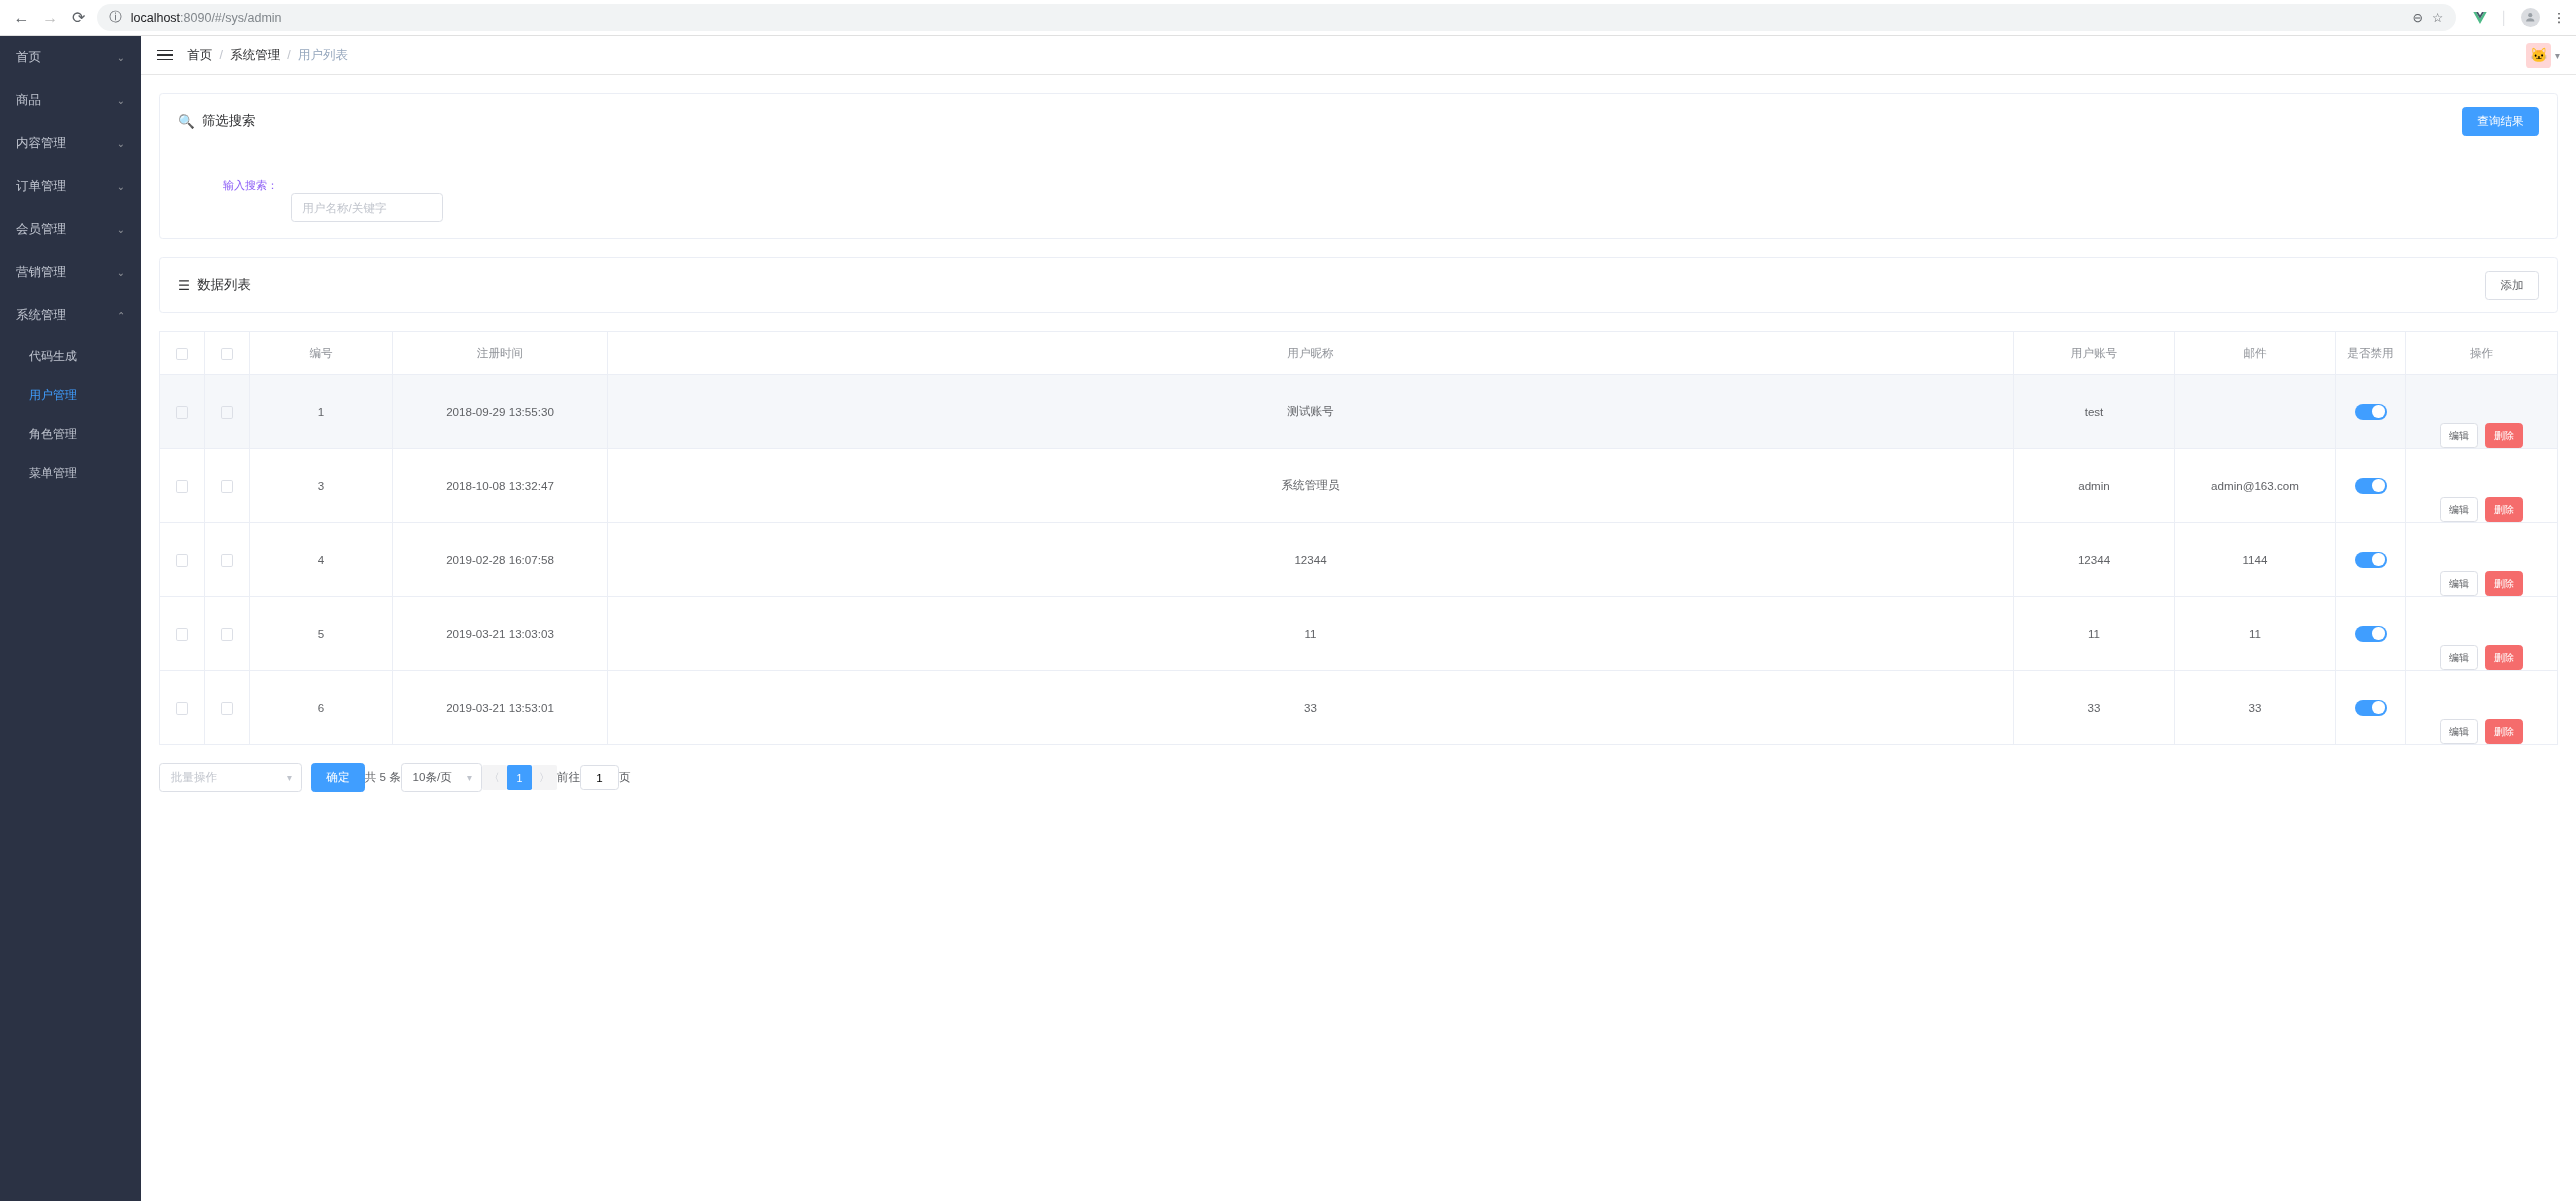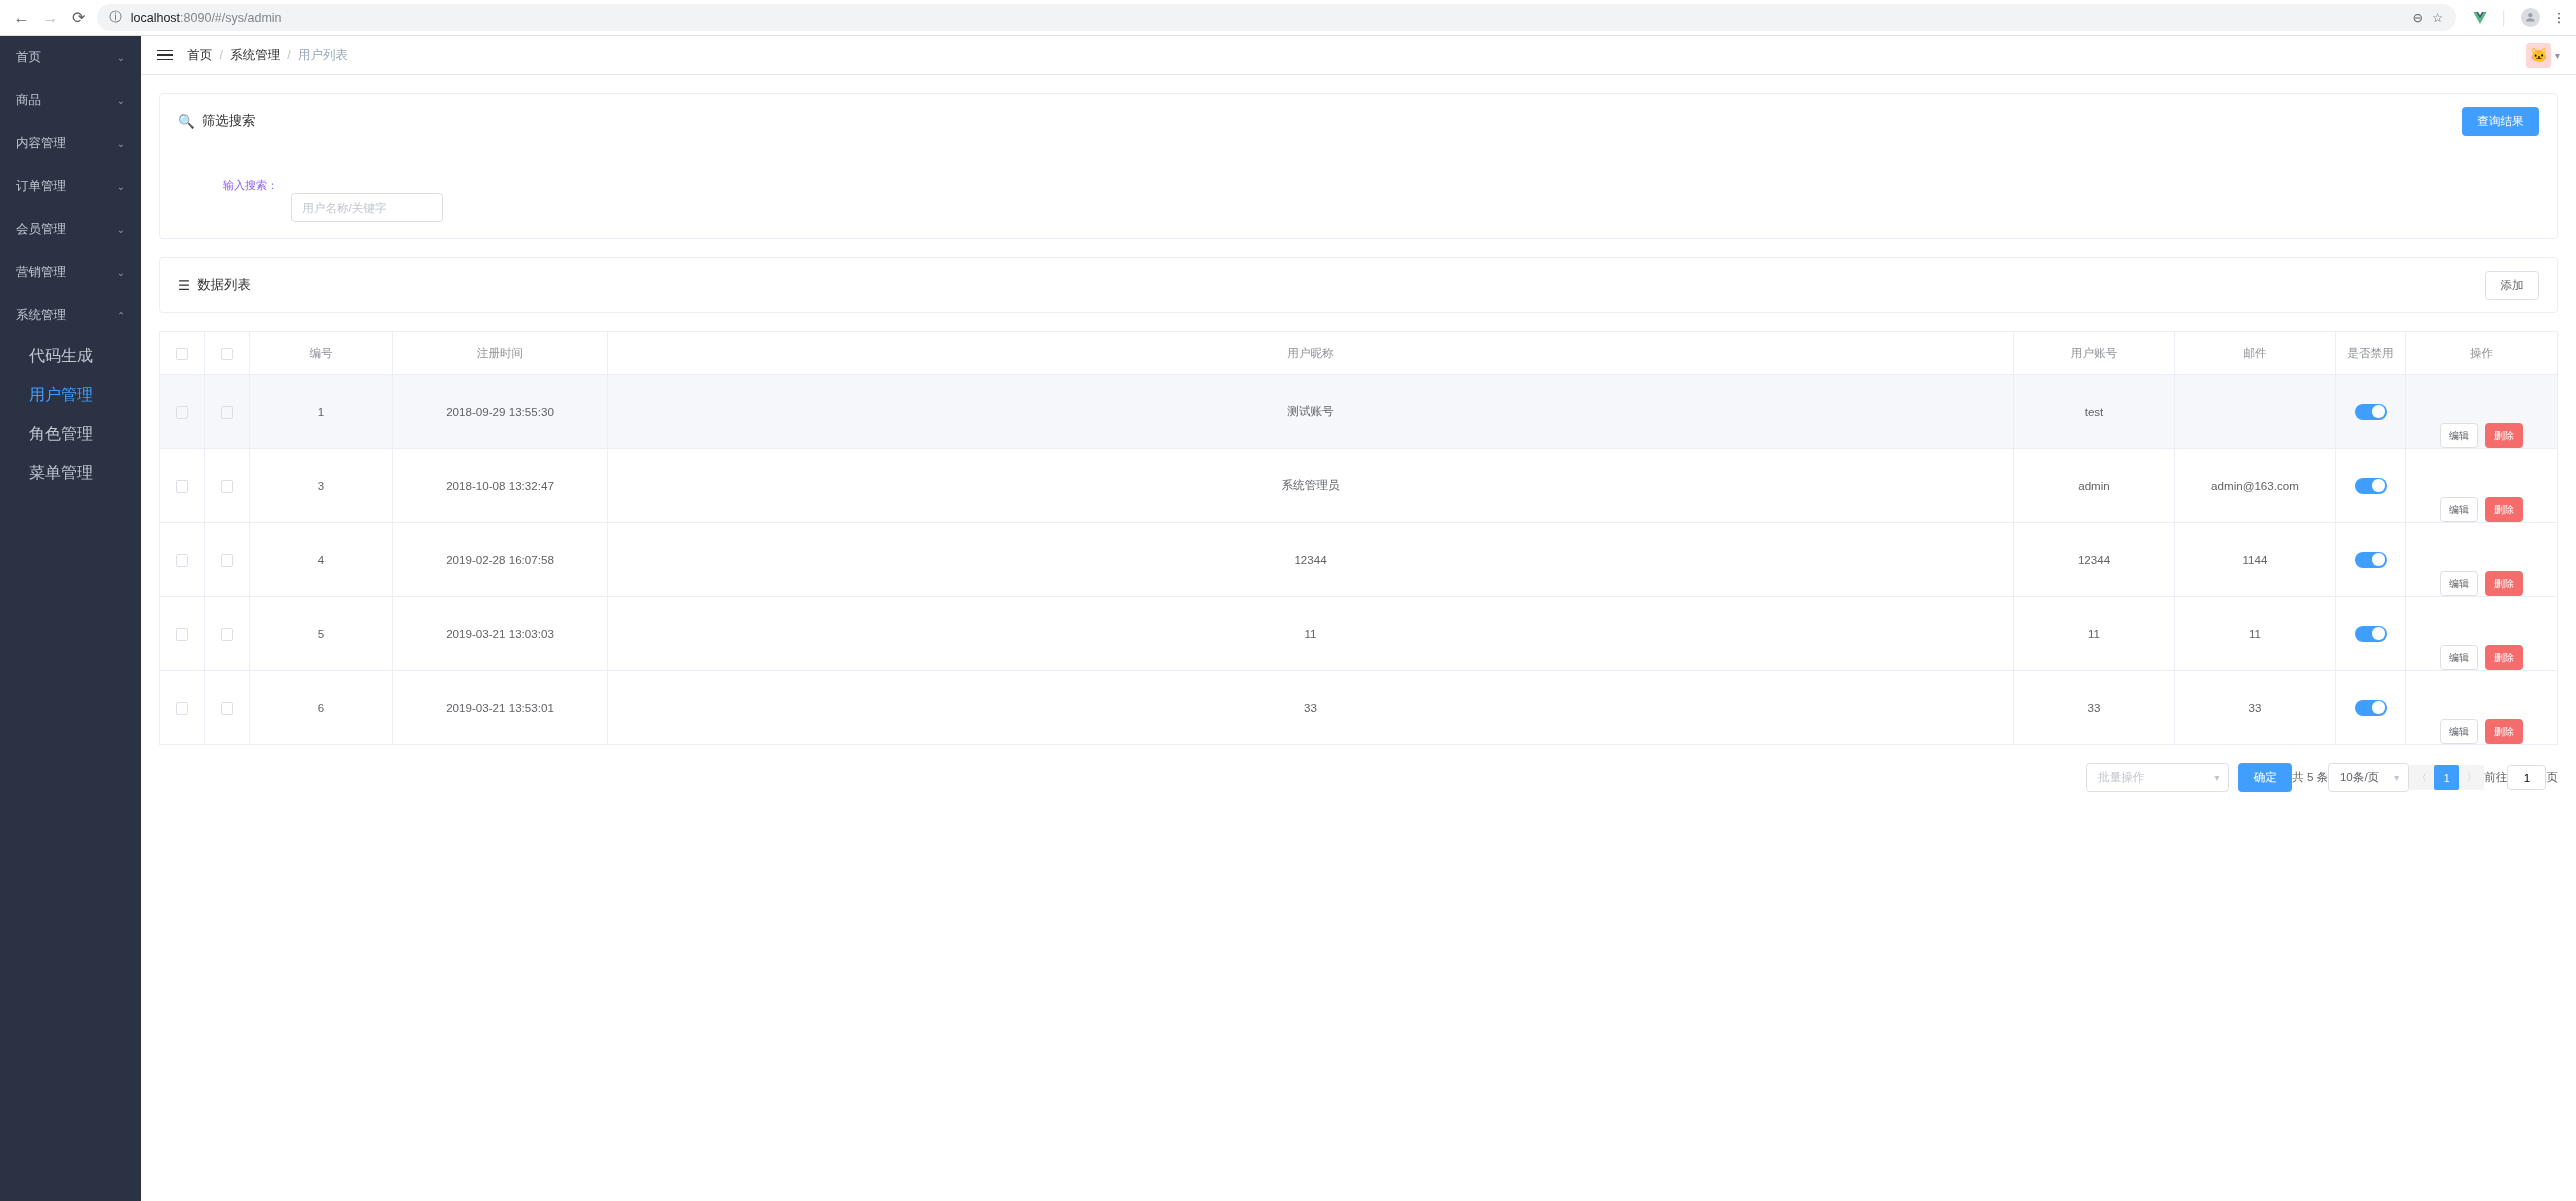--- a/index.html
+++ b/index.html
@@ -80,21 +80,21 @@
       justify-content: space-between;
       padding: 0 16px;
       height: 43px;
       cursor: pointer;
       font-size: 12.5px;
       color: #c0c5d0;
     }
     .menu-item.submenu {
       padding-left: 29px;
       height: 39px;
-      font-size: 16px;
+      font-size: 12px;
     }
     .menu-item.active {
       color: #409eff;
     }
     .chevron {
       font-size: 9.8px;
       color: #909399;
     }
     .chevron.up {
       transform: rotate(180deg);
@@ -288,21 +288,21 @@
     }
     .action-cell {
       display: flex;
       gap: 7.2px;
       justify-content: center;
     }
     
     .footer {
       display: flex;
       align-items: center;
-      justify-content: flex-end;
+      justify-content: flex-start;
       margin-top: 18px;
     }
     .footer-left {
       display: flex;
       gap: 9px;
       align-items: center;
     }
     .select {
       height: 29px;
       padding: 0 25px 0 10.7px;

